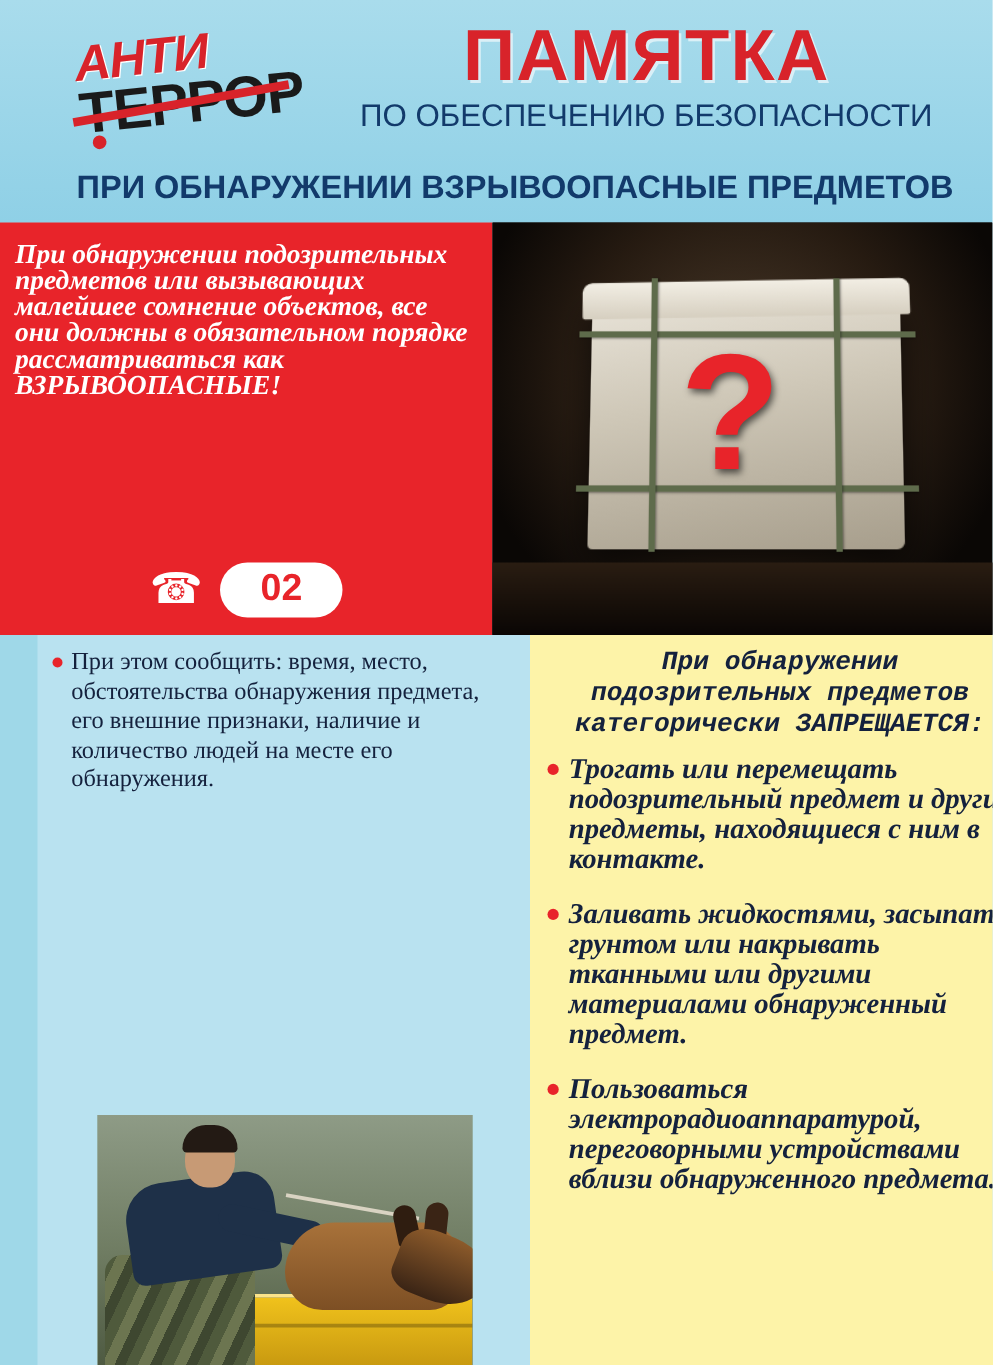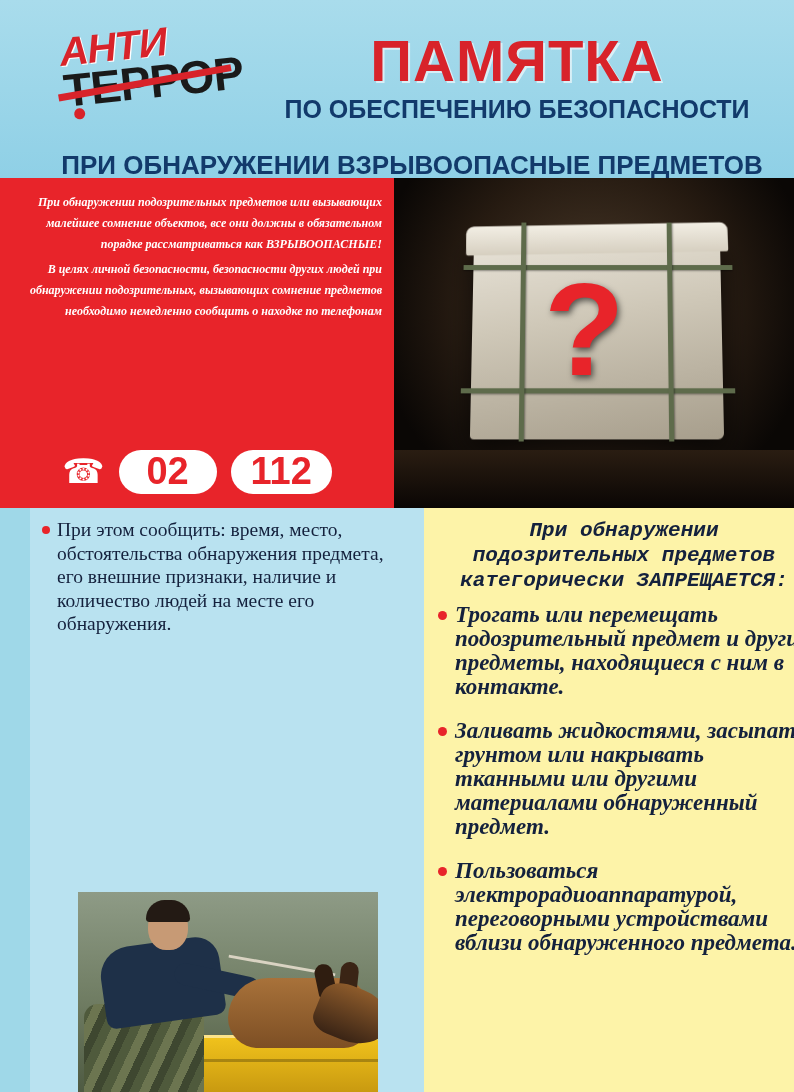--- a/index.html
+++ b/index.html
@@ -73,36 +73,36 @@
     top: 42px;
     width: 11px;
     height: 11px;
     border-radius: 50%;
     background: #d8232a;
   }
 
   .title-block {
     position: absolute;
     left: 250px;
-    top: 30px;
+    top: 14px;
     right: 10px;
     text-align: center;
   }
   .title-main {
     font-family: "Liberation Sans", sans-serif;
     font-weight: bold;
     font-size: 58px;
     color: #d8232a;
     letter-spacing: 1px;
     line-height: 62px;
     text-shadow: 2px 2px 0 rgba(255,255,255,0.6);
   }
   .title-sub1 {
     font-family: "Liberation Sans", sans-serif;
-    font-weight: bold;
+    font-weight: normal;
     font-size: 25px;
     color: #123a6b;
     line-height: 30px;
     margin-top: 2px;
     text-align: center;
   }
   .title-sub2 {
     position: absolute;
     left: -210px;
     right: 0;
@@ -126,23 +126,23 @@
     background: #e8242a;
     color: #ffffff;
     padding: 14px 12px 10px 12px;
     box-sizing: border-box;
     position: relative;
   }
   .red-text {
     font-family: "Liberation Serif", serif;
     font-weight: bold;
     font-style: italic;
-    font-size: 12px;
+    font-size: 22px;
     line-height: 21px;
-    text-align: right;
+    text-align: left;
   }
   .phones {
     position: absolute;
     left: 0;
     right: 0;
     bottom: 14px;
     display: flex;
     align-items: center;
     justify-content: center;
     gap: 14px;
@@ -151,21 +151,21 @@
     font-size: 34px;
     line-height: 34px;
     color: #ffffff;
   }
   .phone-pill {
     background: #ffffff;
     color: #e8242a;
     border-radius: 26px;
     font-family: "Liberation Sans", sans-serif;
     font-weight: bold;
-    font-size: 38px;
+    font-size: 30px;
     line-height: 30px;
     padding: 6px 20px 8px 20px;
     min-width: 58px;
     text-align: center;
   }
 
   .photo-panel {
     width: 400px;
     position: relative;
     background: #0a0705;
@@ -465,25 +465,23 @@
       <div class="title-main">ПАМЯТКА</div>
       <div class="title-sub1">ПО ОБЕСПЕЧЕНИЮ БЕЗОПАСНОСТИ</div>
       <div class="title-sub2">ПРИ ОБНАРУЖЕНИИ ВЗРЫВООПАСНЫЕ ПРЕДМЕТОВ</div>
     </div>
   </div>
 
   <div class="midrow">
 
     <div class="red-panel">
       <div class="red-text">При обнаружении подозрительных предметов или вызывающих малейшее сомнение объектов, все они должны в обязательном порядке рассматриваться как ВЗРЫВООПАСНЫЕ!</div>
-      <div class="red-text" style="margin-top:4px;">В целях личной безопасности, безопасности других людей при обнаружении подозрительных, вызывающих сомнение предметов необходимо немедленно сообщить о находке по телефонам</div>
       <div class="phones">
         <span class="phone-icon">☎</span>
         <span class="phone-pill">02</span>
-        <span class="phone-pill">112</span>
       </div>
     </div>
 
     <div class="photo-panel">
       <div class="photo-bg"></div>
       <div class="parcel">
         <div class="parcel-top"></div>
         <div class="twine-h" style="top:26px;"></div>
         <div class="twine-h" style="top:150px;"></div>
         <div class="twine-v" style="left:48px;"></div>

